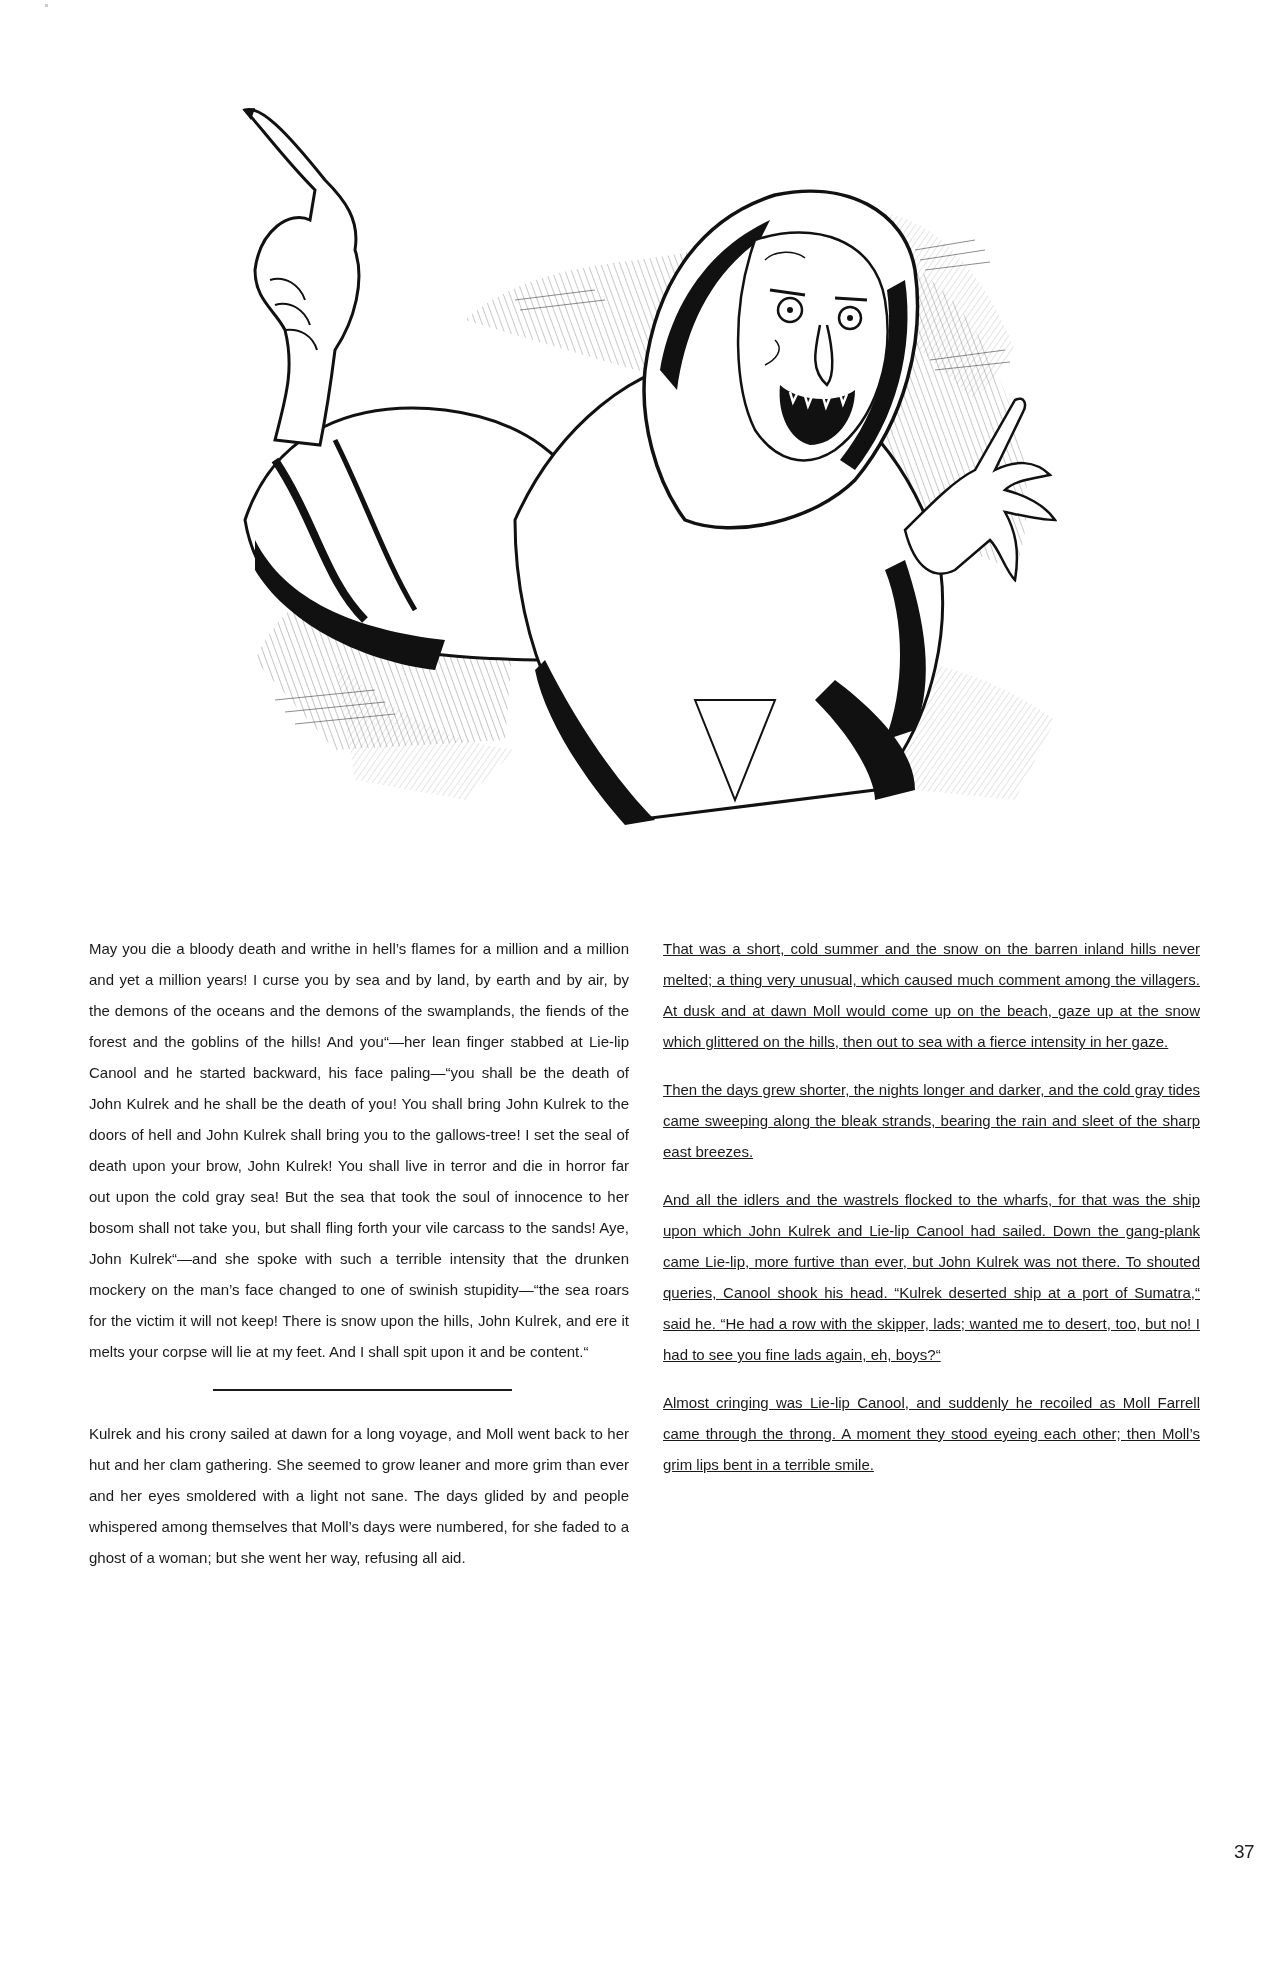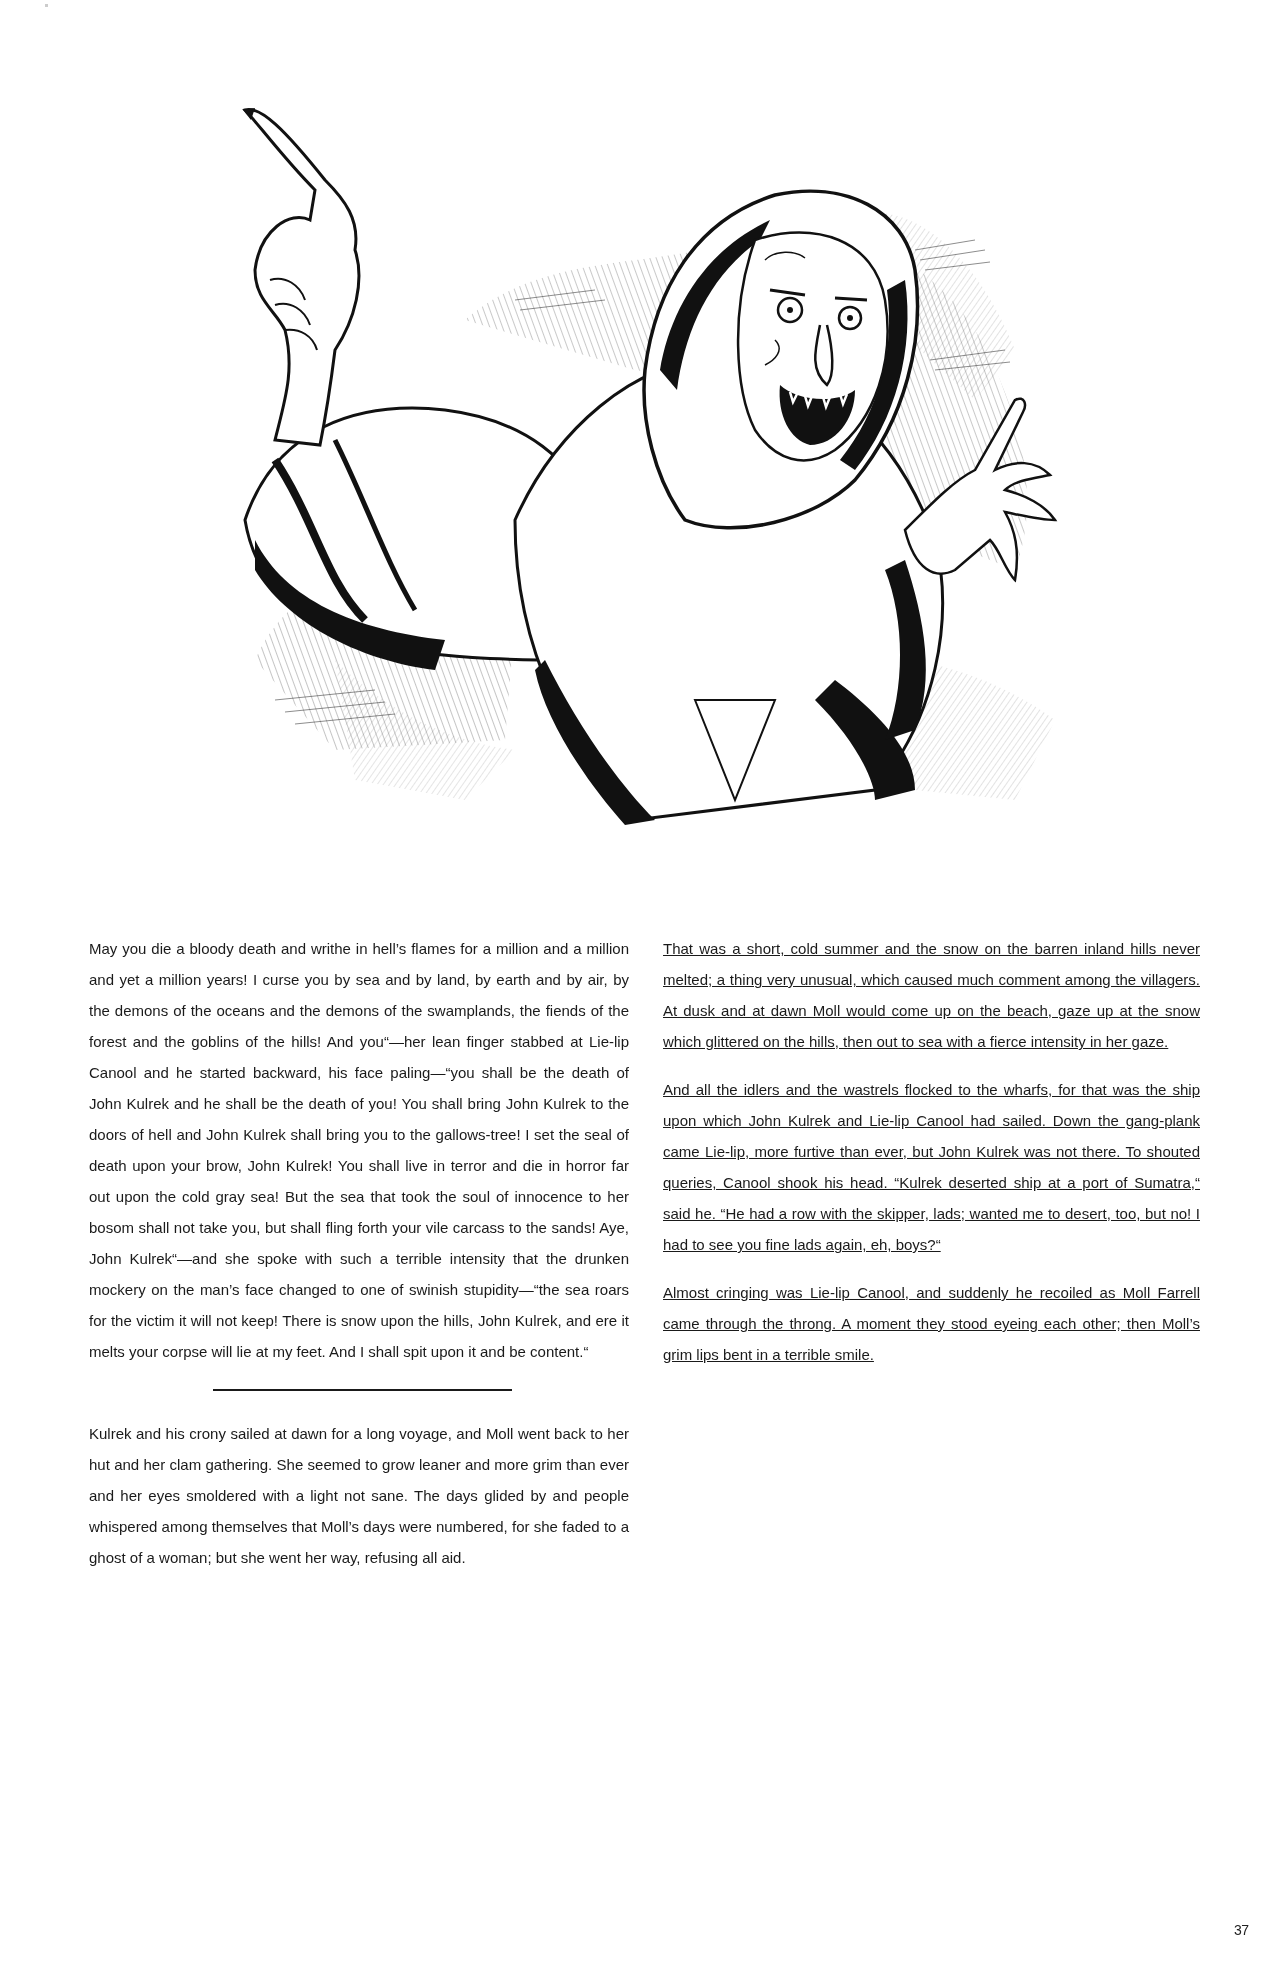--- a/index.html
+++ b/index.html
@@ -6,21 +6,21 @@
   body { width: 1280px; height: 1973px; position: relative; overflow: hidden;
          font-family: "Liberation Sans", "DejaVu Sans", sans-serif; color: #1a1a1a; }
   .illustration { position: absolute; left: 215px; top: 100px; width: 855px; height: 740px; }
   .illustration svg { width: 100%; height: 100%; display: block; }
   .column { position: absolute; top: 905px; font-size: 15px; line-height: 31px;
             text-align: justify; hyphens: none; margin-top: 28px; }
   .col-left { left: 89px; width: 540px; }
   .col-right { left: 663px; width: 537px; text-decoration: underline; }
   .column p { margin: 0 0 17px 0; }
   .divider { width: 299px; height: 2px; background: #1a1a1a; margin: 22px auto 27px 124px; }
-  .page-number { position: absolute; left: 1234px; top: 1922px; font-size: 14px;
+  .page-number { position: absolute; left: 1234px; top: 1841px; font-size: 19px;
                  font-family: "Liberation Sans Narrow", "Liberation Sans", sans-serif;
                  letter-spacing: -0.5px; color: #222; }
   .corner-mark { position: absolute; left: 45px; top: 4px; width: 3px; height: 3px; background: #ccc; }
 </style>
 </head>
 <body>
 
 <div class="corner-mark"></div>
 
 <div class="illustration">
@@ -88,17 +88,18 @@
 </div>
 
 <div class="column col-left">
   <p>May you die a bloody death and writhe in hell’s flames for a million and a million and yet a million years! I curse you by sea and by land, by earth and by air, by the demons of the oceans and the demons of the swamplands, the fiends of the forest and the goblins of the hills! And you“—her lean finger stabbed at Lie-lip Canool and he started backward, his face paling—“you shall be the death of John Kulrek and he shall be the death of you! You shall bring John Kulrek to the doors of hell and John Kulrek shall bring you to the gallows-tree! I set the seal of death upon your brow, John Kulrek! You shall live in terror and die in horror far out upon the cold gray sea! But the sea that took the soul of innocence to her bosom shall not take you, but shall fling forth your vile carcass to the sands! Aye, John Kulrek“—and she spoke with such a terrible intensity that the drunken mockery on the man’s face changed to one of swinish stupidity—“the sea roars for the victim it will not keep! There is snow upon the hills, John Kulrek, and ere it melts your corpse will lie at my feet. And I shall spit upon it and be content.“</p>
   <div class="divider"></div>
   <p>Kulrek and his crony sailed at dawn for a long voyage, and Moll went back to her hut and her clam gathering. She seemed to grow leaner and more grim than ever and her eyes smoldered with a light not sane. The days glided by and people whispered among themselves that Moll’s days were numbered, for she faded to a ghost of a woman; but she went her way, refusing all aid.</p>
 </div>
 
 <div class="column col-right">
   <p>That was a short, cold summer and the snow on the barren inland hills never melted; a thing very unusual, which caused much comment among the villagers. At dusk and at dawn Moll would come up on the beach, gaze up at the snow which glittered on the hills, then out to sea with a fierce intensity in her gaze.</p>
+  <p>Then the days grew shorter, the nights longer and darker, and the cold gray tides came sweeping along the bleak strands, bearing the rain and sleet of the sharp east breezes.</p>
   <p>And all the idlers and the wastrels flocked to the wharfs, for that was the ship upon which John Kulrek and Lie-lip Canool had sailed. Down the gang-plank came Lie-lip, more furtive than ever, but John Kulrek was not there. To shouted queries, Canool shook his head. “Kulrek deserted ship at a port of Sumatra,“ said he. “He had a row with the skipper, lads; wanted me to desert, too, but no! I had to see you fine lads again, eh, boys?“</p>
   <p>Almost cringing was Lie-lip Canool, and suddenly he recoiled as Moll Farrell came through the throng. A moment they stood eyeing each other; then Moll’s grim lips bent in a terrible smile.</p>
 </div>
 
 <div class="page-number">37</div>
 
 </body></html>

